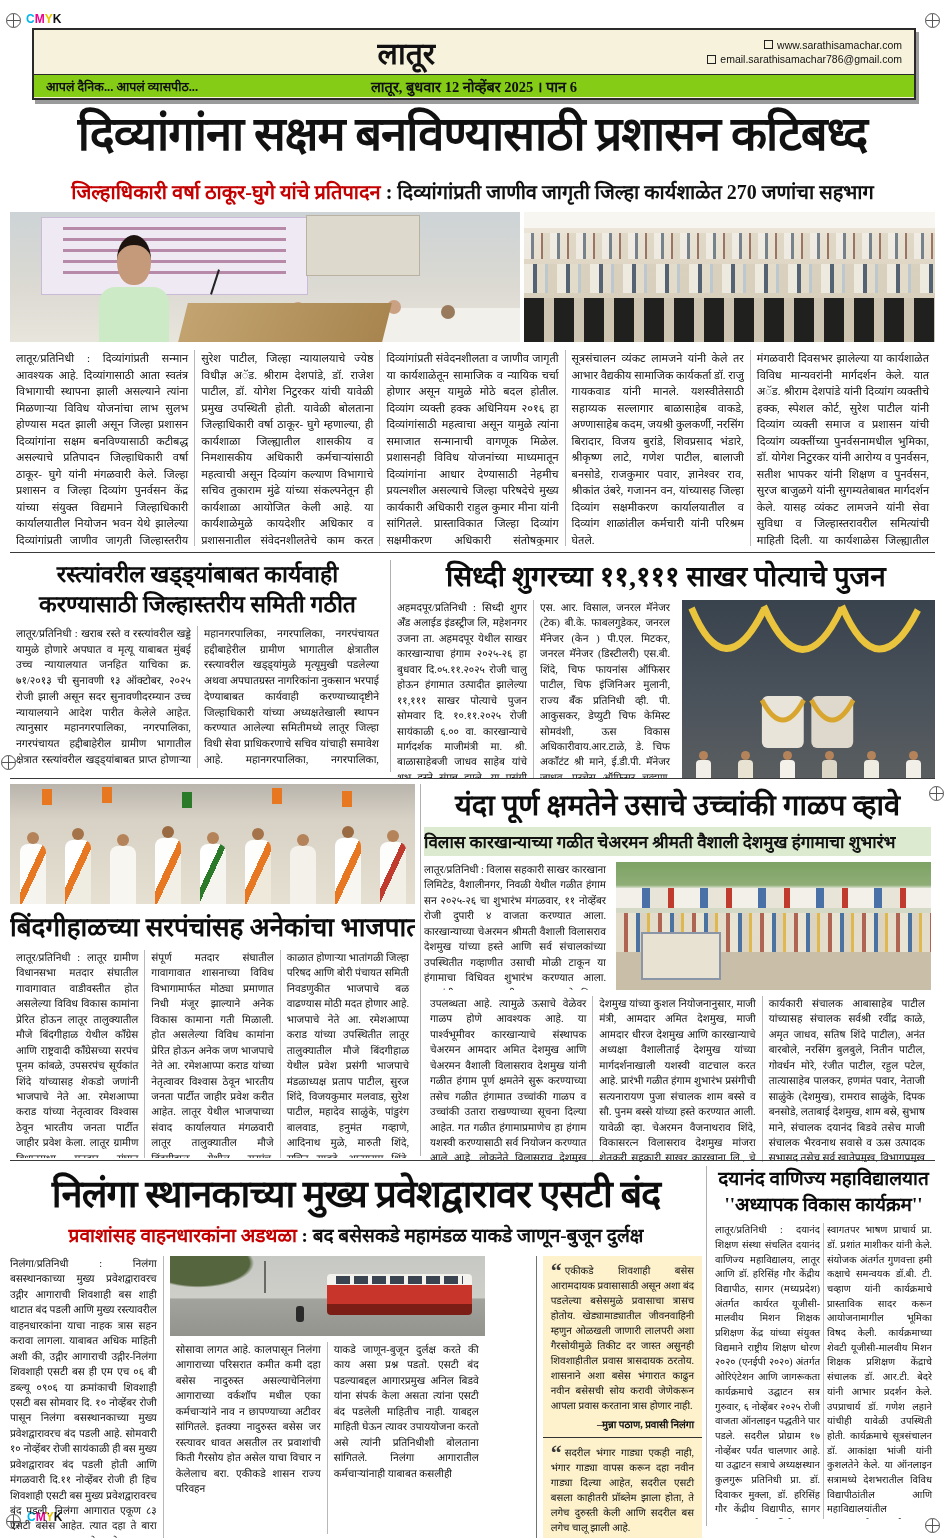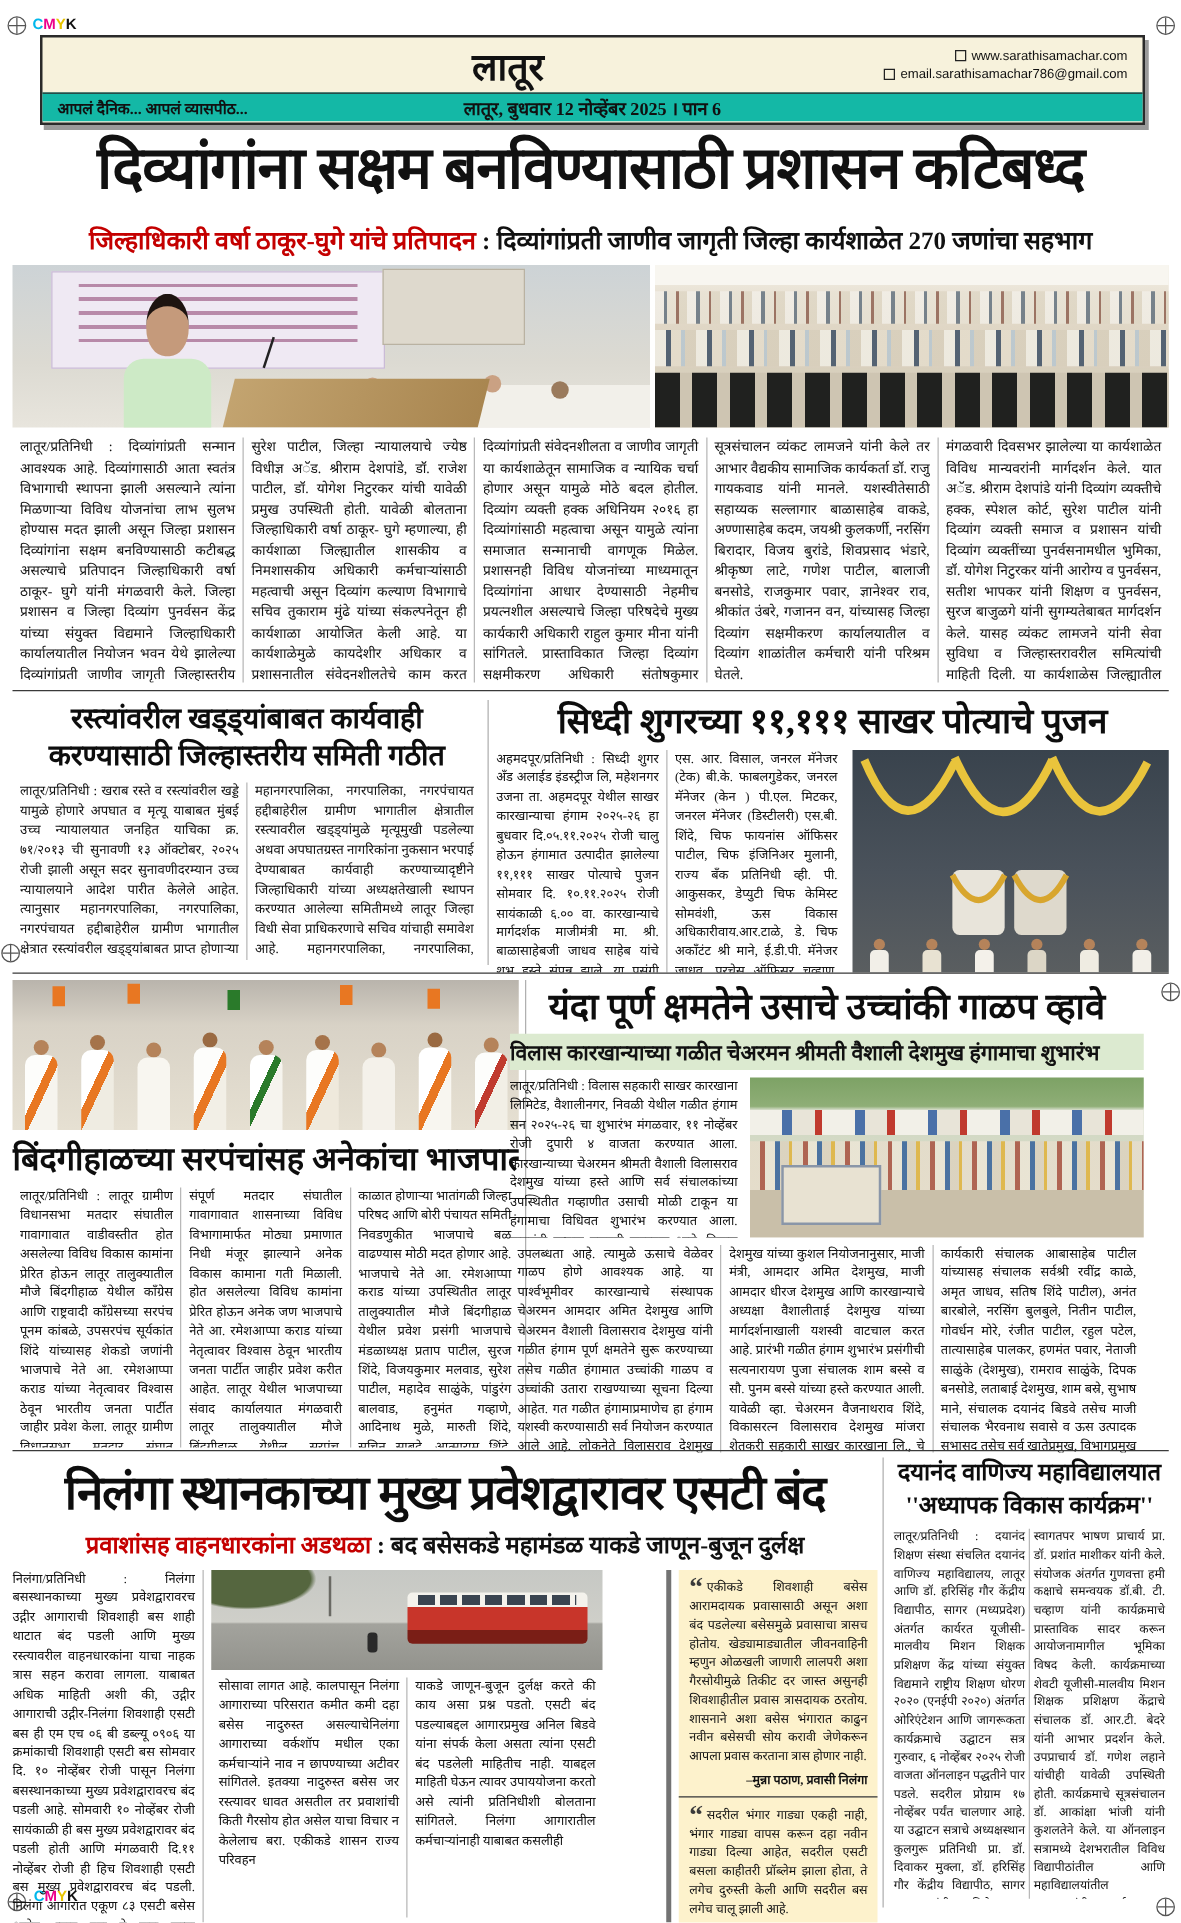--- a/index.html
+++ b/index.html
@@ -16,21 +16,21 @@
   .header-box{left:32px;top:28px;width:880px;height:68px;border:2px solid #2a2a2a;
     box-shadow:3px 4px 0 #9a9a9a;background:#f7f2dc;}
   .mast-row{height:44px;display:flex;align-items:center;padding:0 12px;}
   .paper-name{flex:1.2;color:#d90000;font-size:27px;font-weight:bold;white-space:nowrap;overflow:hidden;
     text-shadow:1px 1px 0 #f5c9c9;}
   .edition{flex:1;text-align:right;font-size:30px;font-weight:bold;white-space:nowrap;}
   .contact{flex:1.2;text-align:right;font-family:"Liberation Sans",sans-serif;
     font-size:10.5px;line-height:1.35;white-space:nowrap;overflow:hidden;}
   .contact-line{display:flex;justify-content:flex-end;align-items:center;gap:4px;}
   .mini-icon{width:7px;height:7px;border:1.5px solid #222;display:inline-block;}
-  .date-band{height:22px;background:#14b8a6;display:flex;align-items:center;padding:0 12px;border-top:1px solid #2a2a2a;}
+  .date-band{height:22px;background:#84cc16;display:flex;align-items:center;padding:0 12px;border-top:1px solid #2a2a2a;}
   .tagline{flex:1;font-size:12.5px;font-weight:bold;white-space:nowrap;}
   .dateline{flex:1.4;text-align:center;font-size:14.5px;font-weight:bold;white-space:nowrap;}
   .date-spacer{flex:1;}
   
   .h-lead{left:0;top:100px;width:945px;text-align:center;font-size:47px;font-weight:bold;
     white-space:nowrap;overflow:hidden;letter-spacing:-1px;}
   .kicker{text-align:center;font-size:20px;font-weight:bold;white-space:nowrap;overflow:hidden;}
   .kicker .red{color:#c40000;}
   .h2{font-weight:bold;text-align:center;color:#0d0d0d;}
   .coltext{font-size:11px;line-height:1.5;text-align:justify;overflow:hidden;}
@@ -226,21 +226,21 @@
     </div>
   </div>
   <div class="h2" style="font-size:26px;margin-top:4px;white-space:nowrap;overflow:hidden;">बिंदगीहाळच्या सरपंचांसह अनेकांचा भाजपात प्रवेश</div>
   <div class="cols" style="height:208px;margin-top:6px;">
     <div class="coltext" style="font-size:10.3px;">लातूर/प्रतिनिधी : लातूर ग्रामीण विधानसभा मतदार संघातील गावागावात वाडीवस्तीत होत असलेल्या विविध विकास कामांना प्रेरित होऊन लातूर तालुक्यातील मौजे बिंदगीहाळ येथील काँग्रेस आणि राष्ट्रवादी काँग्रेसच्या सरपंच पूनम कांबळे, उपसरपंच सूर्यकांत शिंदे यांच्यासह शेकडो जणांनी भाजपाचे नेते आ. रमेशआप्पा कराड यांच्या नेतृत्वावर विश्वास ठेवून भारतीय जनता पार्टीत जाहीर प्रवेश केला. लातूर ग्रामीण विधानसभा मतदार संघात भाजपाचे नेते रमेशआप्पा कराड यांना विजयी करून मतदारांनी नवा इतिहास घडविला. तेव्हापासून</div>
     <div class="coltext" style="font-size:10.3px;">संपूर्ण मतदार संघातील गावागावात शासनाच्या विविध विभागामार्फत मोठ्या प्रमाणात निधी मंजूर झाल्याने अनेक विकास कामाना गती मिळाली. होत असलेल्या विविध कामांना प्रेरित होऊन अनेक जण भाजपाचे नेते आ. रमेशआप्पा कराड यांच्या नेतृत्वावर विश्वास ठेवून भारतीय जनता पार्टीत जाहीर प्रवेश करीत आहेत. लातूर येथील भाजपाच्या संवाद कार्यालयात मंगळवारी लातूर तालुक्यातील मौजे बिंदगीहाळ येथील सरपंच, उपसरपंच यांच्यासह शेकडोजनांनी भाजपामध्ये जाहीर प्रवेश केला यामुळे काँग्रेसला मोठा धक्का बसला असून या प्रवेशामुळे येणाऱ्या</div>
     <div class="coltext" style="font-size:10.3px;">काळात होणाऱ्या भातांगळी जिल्हा परिषद आणि बोरी पंचायत समिती निवडणुकीत भाजपाचे बळ वाढण्यास मोठी मदत होणार आहे. भाजपाचे नेते आ. रमेशआप्पा कराड यांच्या उपस्थितीत लातूर तालुक्यातील मौजे बिंदगीहाळ येथील प्रवेश प्रसंगी भाजपाचे मंडळाध्यक्ष प्रताप पाटील, सुरज शिंदे, विजयकुमार मलवाड, सुरेश पाटील, महादेव साळुंके, पांडुरंग बालवाड, हनुमंत गव्हाणे, आदिनाथ मुळे, मारुती शिंदे, सचिन साबदे, आत्माराम शिंदे, संजय सावंत, तुकाराम शिंदे, राम शेंडगे यांच्यासह इतर अनेकांची प्रमुख उपस्थिती होती.</div>
   </div>
 </div>
 <div class="abs vsep" style="left:420px;top:784px;height:372px;"></div>
-<div class="abs" style="left:408px;top:784px;width:507px;">
+<div class="abs" style="left:424px;top:784px;width:507px;">
   <div class="h2" style="font-size:29px;white-space:nowrap;overflow:hidden;">यंदा पूर्ण क्षमतेने उसाचे उच्चांकी गाळप व्हावे</div>
   <div class="green-band" style="margin-top:4px;">विलास कारखान्याच्या गळीत चेअरमन श्रीमती वैशाली देशमुख हंगामाचा शुभारंभ</div>
   <div style="display:flex;margin-top:6px;height:128px;">
     <div class="coltext" style="width:182px;font-size:10.3px;padding-right:6px;">लातूर/प्रतिनिधी : विलास सहकारी साखर कारखाना लिमिटेड, वैशालीनगर, निवळी येथील गळीत हंगाम सन २०२५-२६ चा शुभारंभ मंगळवार, ११ नोव्हेंबर रोजी दुपारी ४ वाजता करण्यात आला. कारखान्याच्या चेअरमन श्रीमती वैशाली विलासराव देशमुख यांच्या हस्ते आणि सर्व संचालकांच्या उपस्थितीत गव्हाणीत उसाची मोळी टाकून या हंगामाचा विधिवत शुभारंभ करण्यात आला. याप्रसंगी गव्हाण पूजनही करण्यात आले. विलास कारखाना कार्यक्षेत्रात गळीत हंगामासाठी ऊसाची मोठ्या प्रमाणात</div>
 
     <div class="photo" style="flex:1;margin-left:4px;background:linear-gradient(180deg,#7da265 0%,#8fae77 18%,#cfd8c2 20%,#e2ddcf 100%);">
       <div class="ph-strip" style="top:20%;height:16%;background:repeating-linear-gradient(90deg,#f2f0e8 0 26px,#4a70a8 26px 34px,#e8e4d8 34px 52px,#c03a2e 52px 58px);"></div>
       <div class="ph-strip" style="top:40%;height:30%;background:repeating-linear-gradient(90deg,#e6ddcb 0 8px,#a8503e 8px 12px,#ece6d6 12px 20px,#32609a 20px 24px,#dcd2be 24px 31px,#e0b23a 31px 34px);opacity:.85;"></div>
       <div class="ph-strip" style="bottom:0;height:30%;background:#c9bfa9;"></div>
       <div class="abs" style="left:8%;bottom:8%;width:24%;height:34%;background:#e8e2d2;border:2px solid #8a96a8;"></div>
@@ -270,21 +270,21 @@
           <div style="position:absolute;left:6%;top:6%;width:88%;height:20%;background:repeating-linear-gradient(90deg,#3a4450 0 14px,#f4f2ec 14px 18px);"></div>
         </div>
         <div class="abs" style="left:40%;bottom:18%;width:8px;height:16px;background:#2a2a2a;border-radius:3px;"></div>
         <div class="abs" style="left:30%;top:6%;width:2px;height:40%;background:#6a6a64;"></div>
       </div>
       <div class="cols" style="height:192px;margin-top:6px;">
         <div class="coltext" style="font-size:10.3px;">सोसावा लागत आहे. कालपासून निलंगा आगाराच्या परिसरात कमीत कमी दहा बसेस नादुरुस्त असल्याचेनिलंगा आगाराच्या वर्कशॉप मधील एका कर्मचाऱ्यांने नाव न छापण्याच्या अटीवर सांगितले. इतक्या नादुरुस्त बसेस जर रस्त्यावर धावत असतील तर प्रवाशांची किती गैरसोय होत असेल याचा विचार न केलेलाच बरा. एकीकडे शासन राज्य परिवहन</div>
         <div class="coltext" style="font-size:10.3px;">याकडे जाणून-बुजून दुर्लक्ष करते की काय असा प्रश्न पडतो. एसटी बंद पडल्याबद्दल आगारप्रमुख अनिल बिडवे यांना संपर्क केला असता त्यांना एसटी बंद पडलेली माहितीच नाही. याबद्दल माहिती घेऊन त्यावर उपाययोजना करतो असे त्यांनी प्रतिनिधीशी बोलताना सांगितले. निलंगा आगारातील कर्मचाऱ्यांनाही याबाबत कसलीही</div>
       </div>
     </div>
-    <div style="width:176px;border-left:4px solid #737373;padding-left:6px;margin-left:45px;">
+    <div style="width:176px;border-left:1px solid #737373;padding-left:6px;margin-left:45px;">
       <div class="quotebox">
         <span class="qmark">“</span><span>एकीकडे शिवशाही बसेस आरामदायक प्रवासासाठी असून अशा बंद पडलेल्या बसेसमुळे प्रवासाचा त्रासच होतोय. खेड्यामाड्यातील जीवनवाहिनी म्हणुन ओळखली जाणारी लालपरी अशा गैरसोयीमुळे तिकीट दर जास्त असुनही शिवशाहीतील प्रवास त्रासदायक ठरतोय. शासनाने अशा बसेस भंगारात काढुन नवीन बसेसची सोय करावी जेणेकरून आपला प्रवास करताना त्रास होणार नाही.</span>
         <span class="qby">–मुन्ना पठाण, प्रवासी निलंगा</span>
       </div>
       <div class="quotebox q-split">
         <span class="qmark">“</span><span>सदरील भंगार गाड्या एकही नाही, भंगार गाड्या वापस करून दहा नवीन गाड्या दिल्या आहेत, सदरील एसटी बसला काहीतरी प्रॉब्लेम झाला होता, ते लगेच दुरुस्ती केली आणि सदरील बस लगेच चालू झाली आहे.</span>
         <span class="qby">–अनिल विड्वे, आगार प्रमुख निलंगा,</span>
       </div>
 
     </div>

